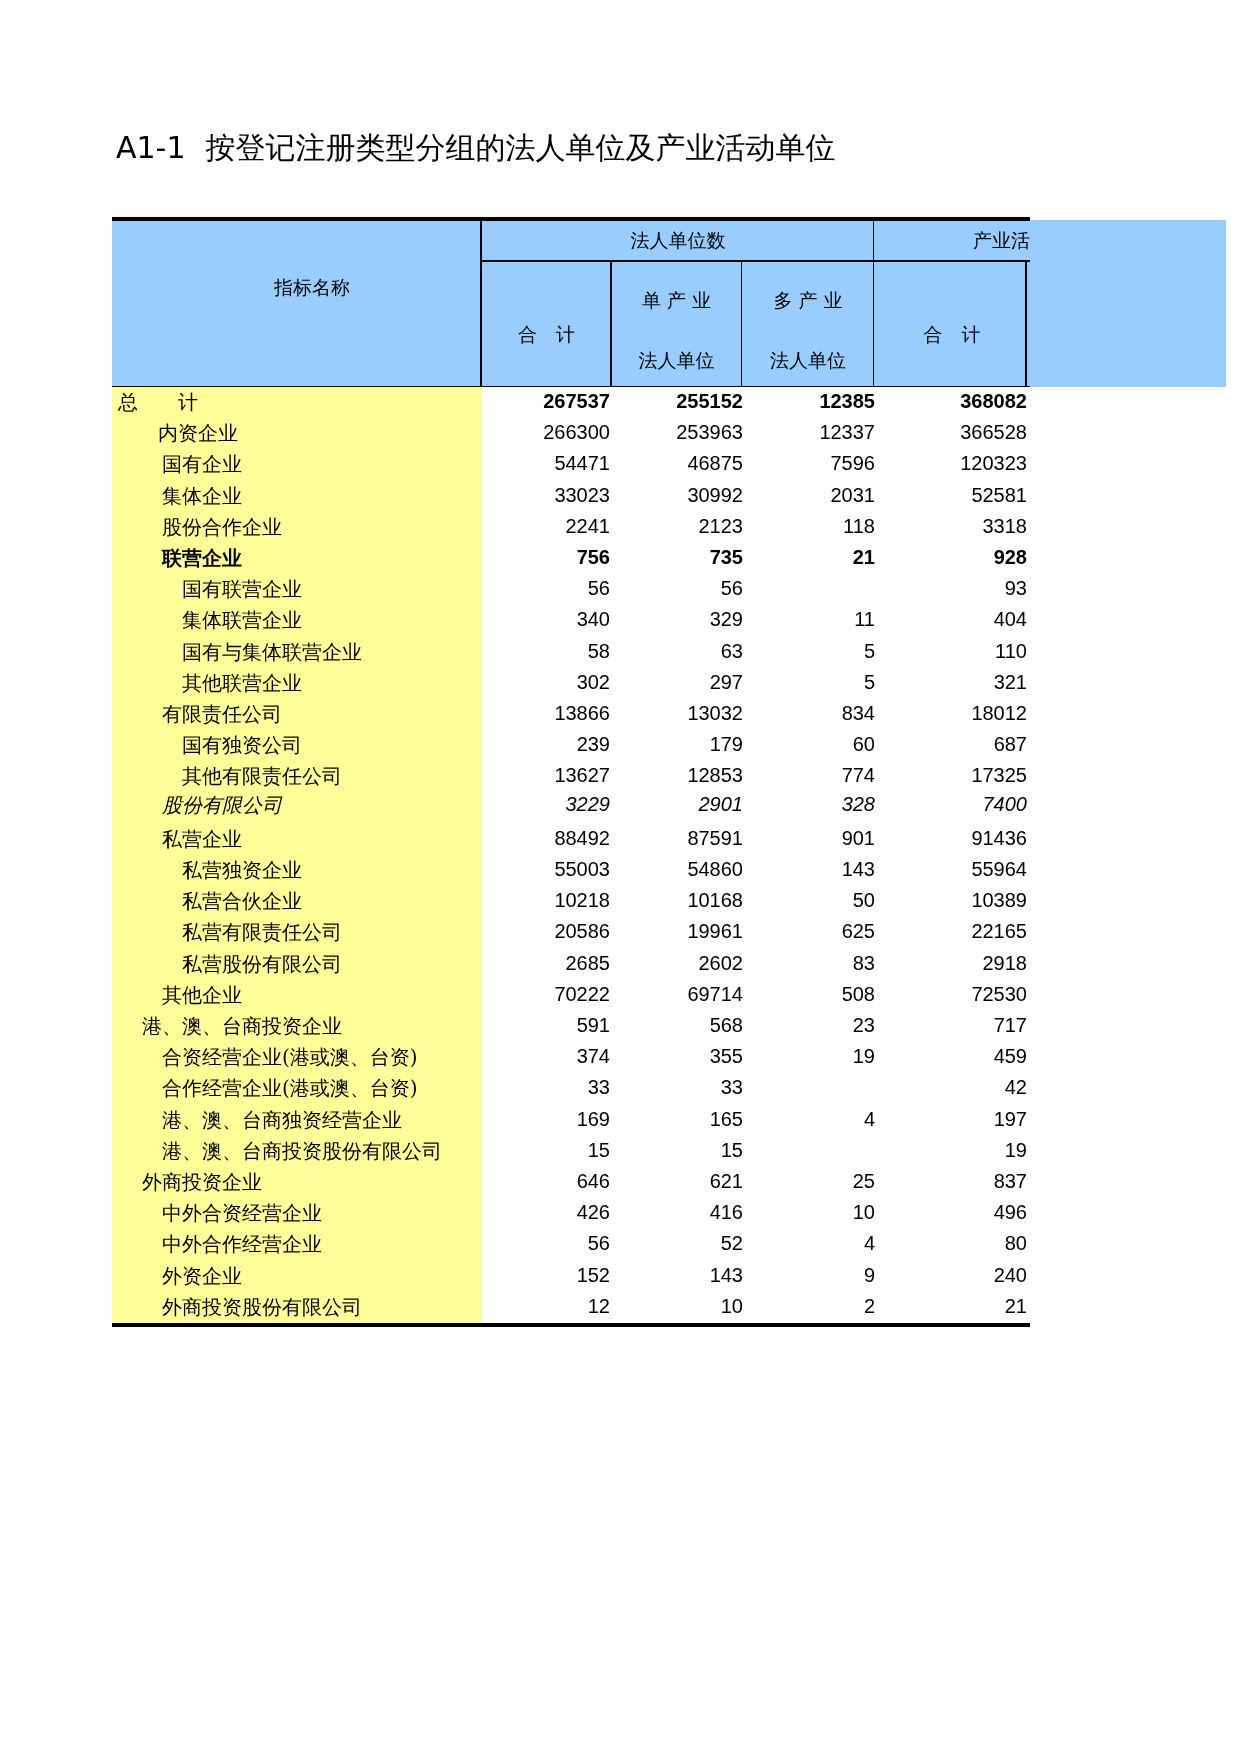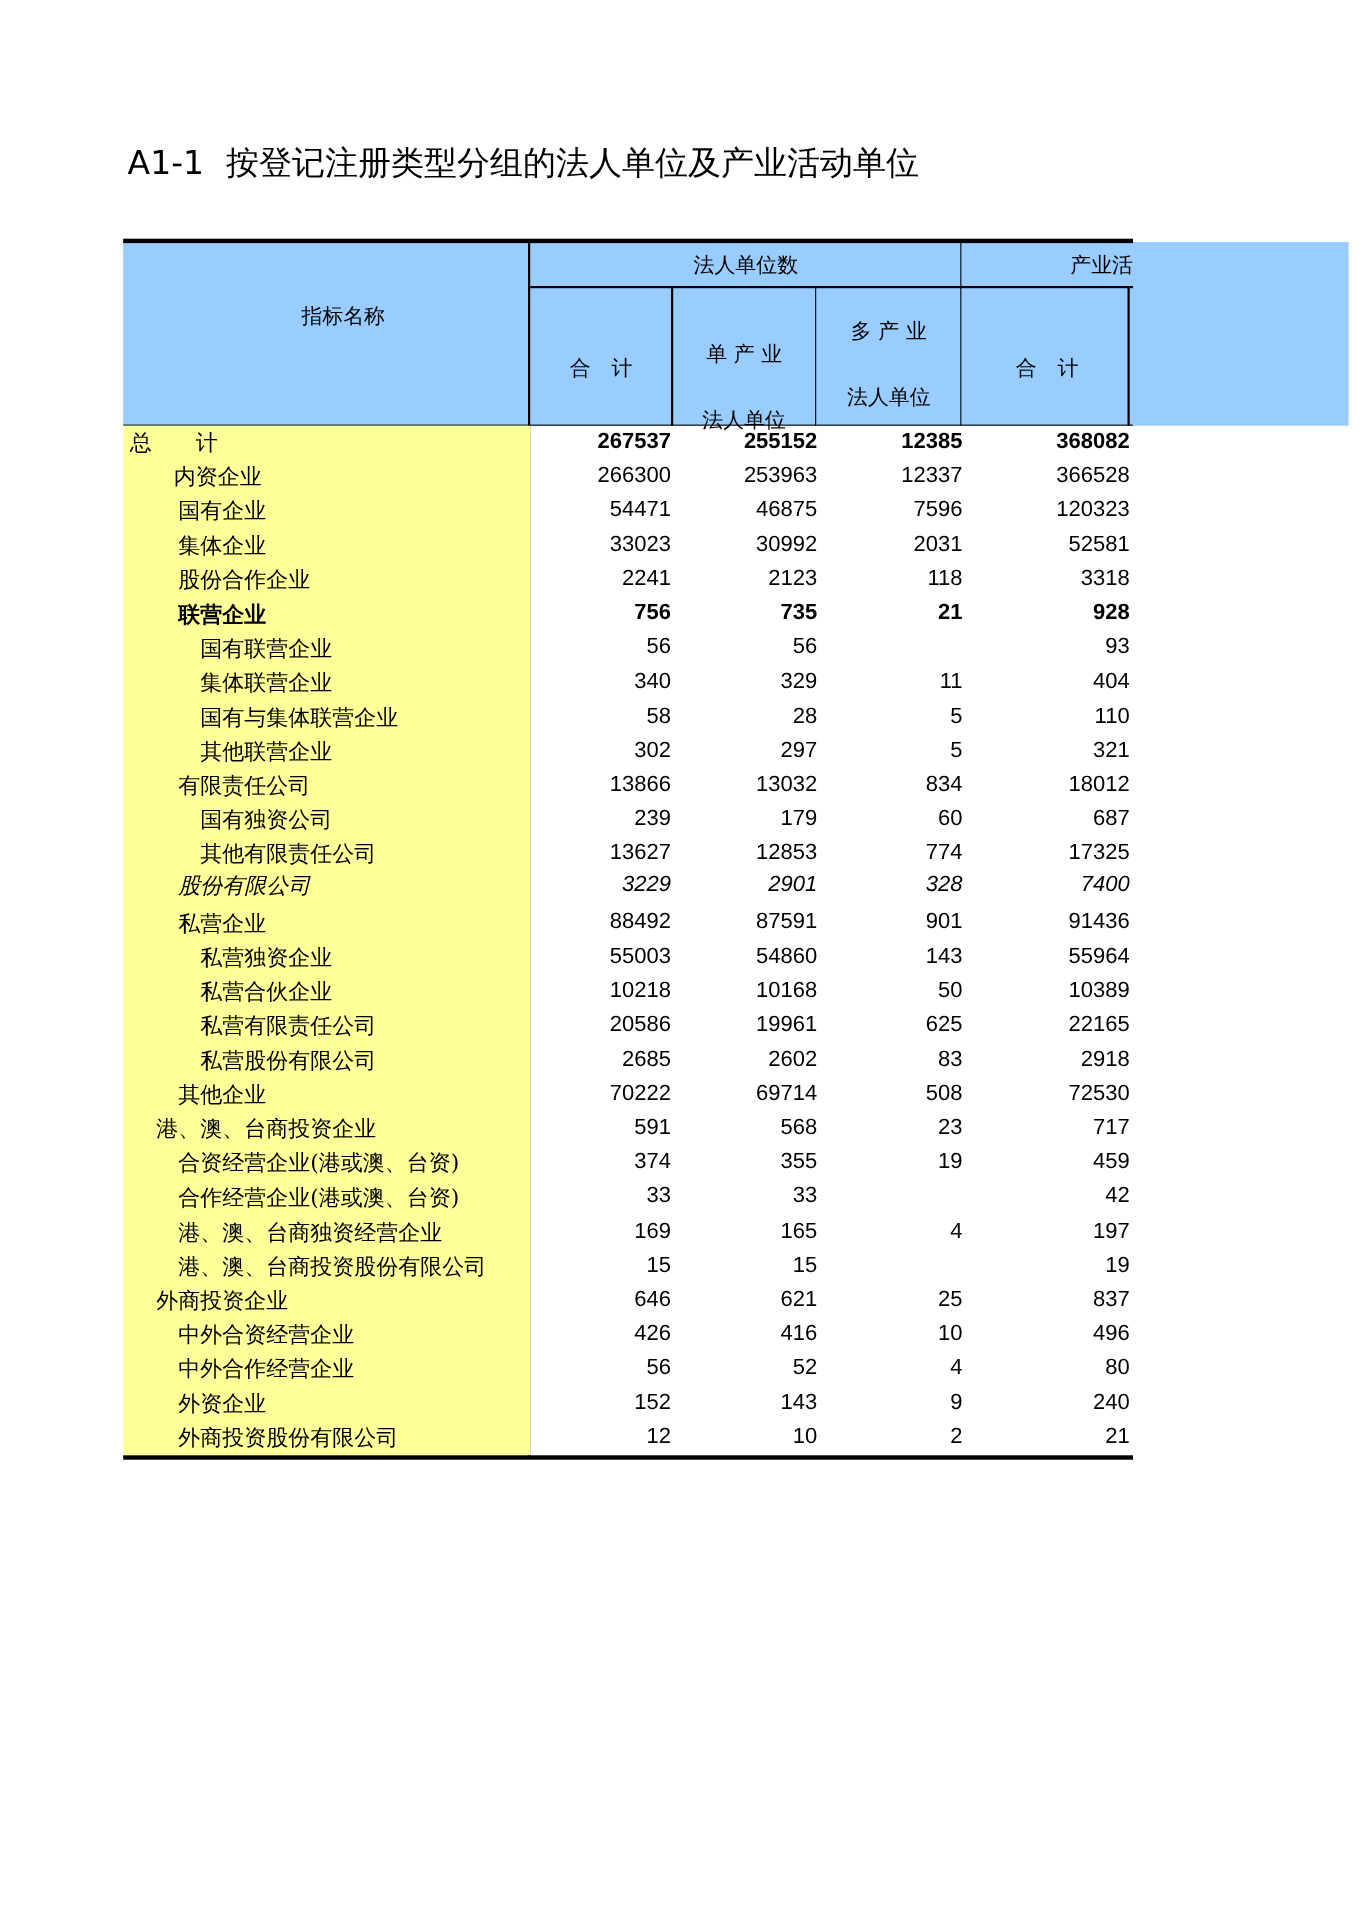--- a/index.html
+++ b/index.html
@@ -41,21 +41,21 @@
   </div>
   <div class="cell hdr" style="left:482px;top:220px;width:392px;height:42px;">
     <span>法人单位数</span>
   </div>
   <div class="cell hdr" style="left:874px;top:220px;width:156px;height:42px;justify-content:flex-end;overflow:hidden;">
     <span style="white-space:nowrap;">产业活</span>
   </div>
   <div class="cell hdr" style="left:482px;top:262px;width:129px;height:125px;">
     <span style="margin-top:20px;">合　计</span>
   </div>
-  <div class="cell" style="left:611px;top:262px;width:131px;height:104px;text-align:center;margin-top:21px;">
+  <div class="cell" style="left:611px;top:262px;width:131px;height:104px;text-align:center;">
     <div style="margin-top:26px;">单 产 业</div>
     <div style="margin-top:34px;">法人单位</div>
   </div>
   <div class="cell" style="left:742px;top:262px;width:132px;height:117px;text-align:center;">
     <div style="margin-top:26px;">多 产 业</div>
     <div style="margin-top:34px;">法人单位</div>
   </div>
   <div class="cell hdr" style="left:874px;top:262px;width:156px;height:125px;">
     <span style="margin-top:20px;">合　计</span>
   </div>
@@ -123,21 +123,21 @@
       <div class="row" style="top: 605.4px;">
         <span class="name" style="left: 70px;">集体联营企业</span>
         <span class="num n1">340</span>
         <span class="num n2">329</span>
         <span class="num n3">11</span>
         <span class="num n4">404</span>
       </div>
       <div class="row" style="top: 636.6px;">
         <span class="name" style="left: 70px;">国有与集体联营企业</span>
         <span class="num n1">58</span>
-        <span class="num n2">28</span>
+        <span class="num n2">63</span>
         <span class="num n3">5</span>
         <span class="num n4">110</span>
       </div>
       <div class="row" style="top: 667.8px;">
         <span class="name" style="left: 70px; text-align: center;">其他联营企业</span>
         <span class="num n1">302</span>
         <span class="num n2">297</span>
         <span class="num n3">5</span>
         <span class="num n4">321</span>
       </div>

